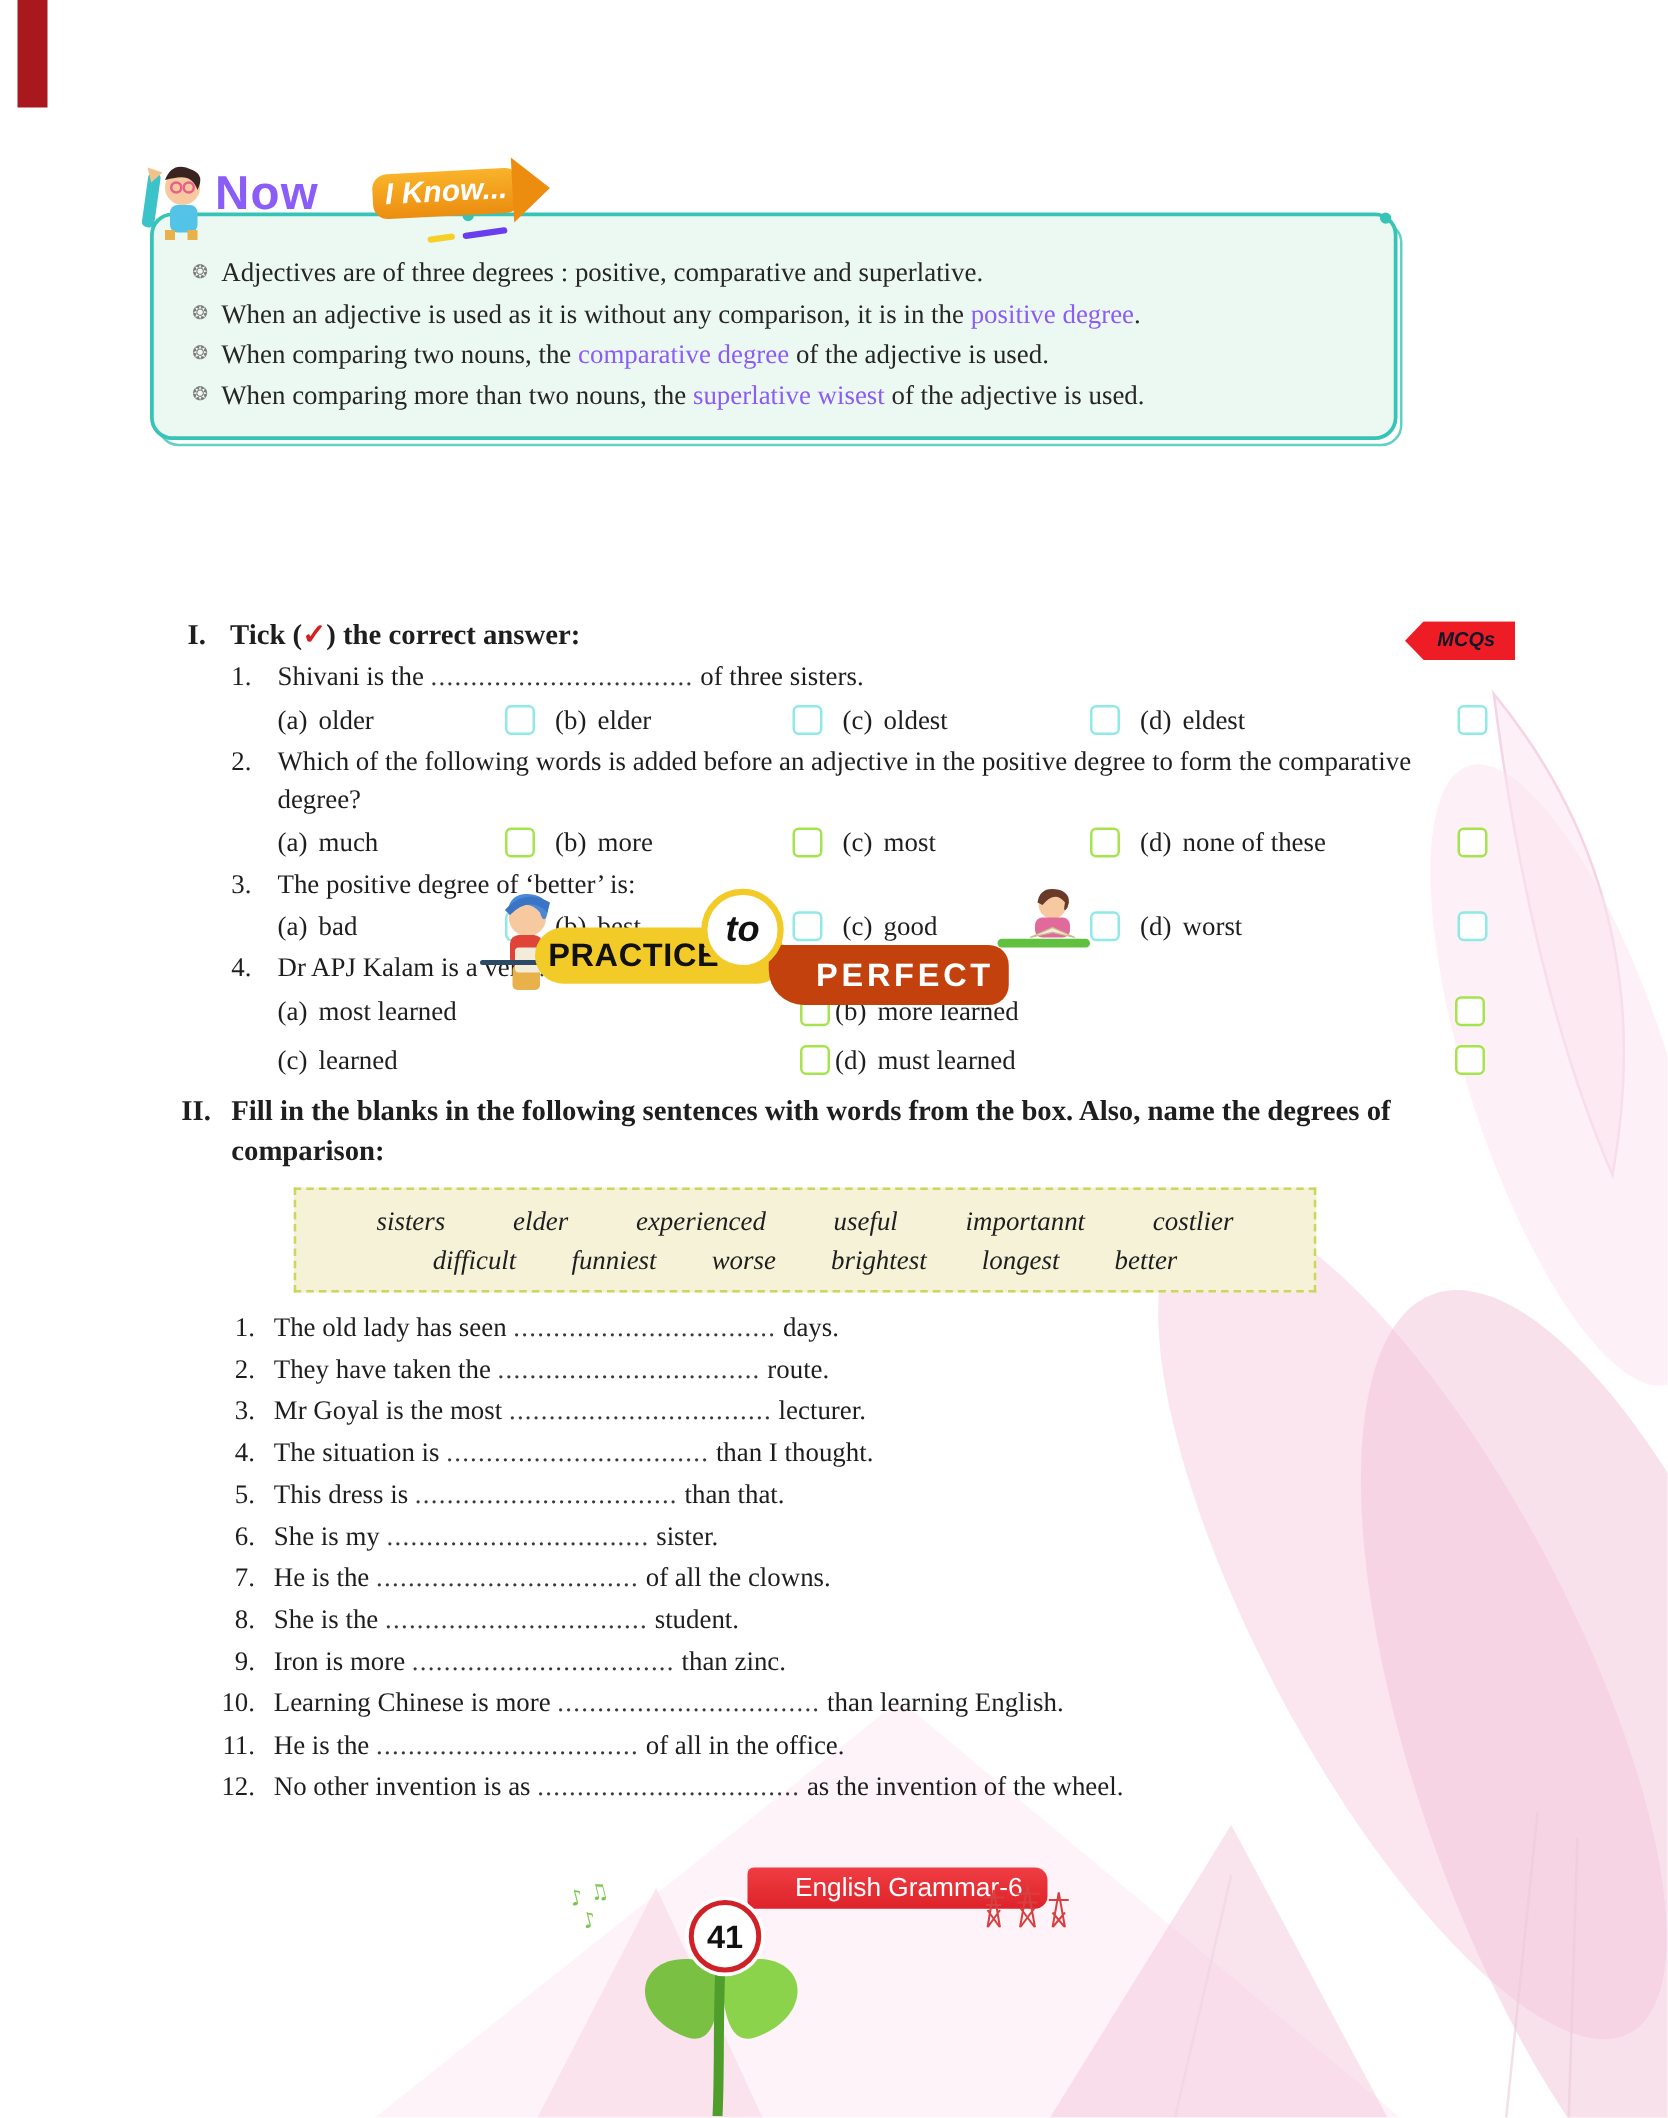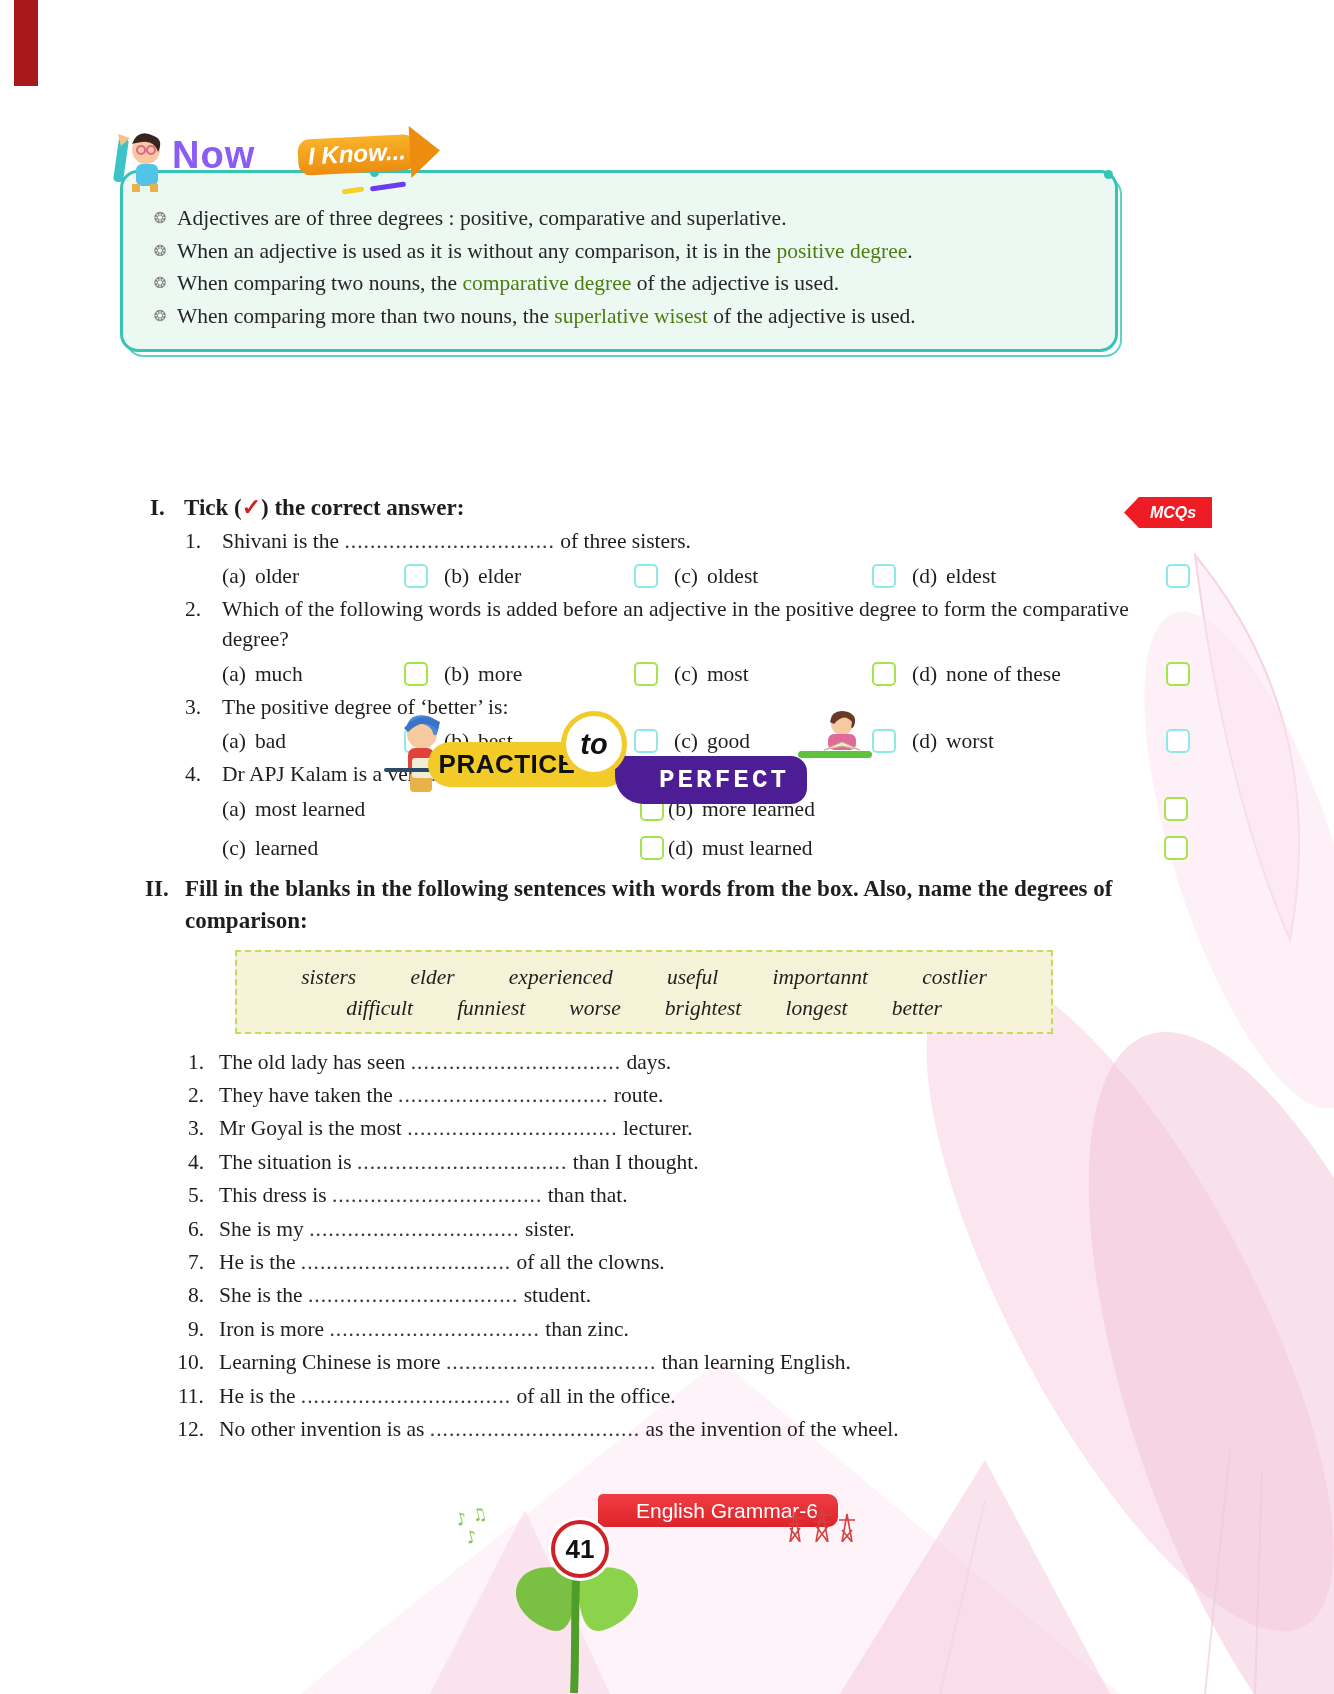--- a/index.html
+++ b/index.html
@@ -26,42 +26,42 @@
   .dash{position:absolute;height:5px;border-radius:3px;z-index:4;}
   .dash-yellow{left:222px;top:62px;width:22px;background:#f5d028;transform:rotate(-8deg);}
   .dash-purple{left:250px;top:58px;width:36px;background:#6a3df0;transform:rotate(-8deg);}
   .know-box{position:relative;z-index:2;margin-top:-16px;border:3px solid #35c4b5;border-radius:18px;
     background:#ecf8f2;padding:30px 24px 16px 20px;
     box-shadow:5px 6px 0 -3px #ffffff,5px 6px 0 -1px #5fd2c4;}
   .tealdot{position:absolute;width:9px;height:9px;border-radius:50%;background:#35c4b5;z-index:3;}
   .bullet-row{display:flex;margin-bottom:1px;}
   .bullet-icon{width:34px;text-align:center;color:#7d7d7d;font-size:15px;line-height:31.5px;flex:none;}
   .bullet-text{font-size:21.5px;line-height:31.5px;color:#262626;}
-  .hl{color:#4d7c0f;margin-top:20px;}
+  .hl{color:#8b5cf6;margin-top:20px;}
   
   .logo{position:absolute;left:0;top:352px;width:1334px;height:118px;z-index:2;}
   .pill-yellow{position:absolute;left:428px;top:390px;width:200px;height:45px;border-radius:23px;
     background:#f3cb28;display:flex;align-items:center;justify-content:center;padding-right:42px;box-sizing:border-box;
     font-family:"Liberation Sans",sans-serif;font-weight:800;font-size:26px;letter-spacing:.5px;color:#111;}
   .to-circle{position:absolute;left:561px;top:359px;width:56px;height:56px;border-radius:50%;
     background:#ffffff;border:5px solid #f3cb28;display:flex;align-items:center;justify-content:center;
     font-family:"Liberation Sans",sans-serif;font-weight:bold;font-style:italic;font-size:29px;color:#111;z-index:3;}
   .pill-red{position:absolute;left:615px;top:404px;width:192px;height:48px;border-radius:10px 16px 16px 28px;
-    background:#4c1d95;display:flex;align-items:center;justify-content:center;padding-left:26px;box-sizing:border-box;
-    font-family:Liberation Mono, monospace;font-weight:800;font-size:26px;letter-spacing:3px;color:#fff;z-index:1;}
+    background:#c2410c;display:flex;align-items:center;justify-content:center;padding-left:26px;box-sizing:border-box;
+    font-family:Liberation Sans, sans-serif;font-weight:800;font-size:26px;letter-spacing:3px;color:#fff;z-index:1;}
   .grass{position:absolute;left:798px;top:399px;width:74px;height:7px;border-radius:4px;background:#5fc13e;}
   
   .content{position:absolute;left:150px;top:492px;width:1042px;font-size:21.5px;}
   .sec-head{display:flex;font-weight:bold;font-size:23px;line-height:31px;}
   .sec-head .numeral{width:34px;flex:none;}
   .tick{color:#d61f1f;}
   .mcq-badge{position:absolute;right:122px;top:497px;width:88px;height:31px;background:#ee1c25;
     clip-path:polygon(17% 0,100% 0,100% 100%,17% 100%,0 50%);
     display:flex;align-items:center;justify-content:center;padding-left:10px;box-sizing:border-box;
-    font-family:"Liberation Sans",sans-serif;font-weight:bold;font-style:italic;font-size:16px;color:#ffffff;}
+    font-family:"Liberation Sans",sans-serif;font-weight:bold;font-style:italic;font-size:16px;color:#0f172a;}
   .q-line{display:flex;line-height:30.5px;margin-top:3px;}
   .q-num{width:37px;margin-left:35px;flex:none;}
   .q-text{flex:1;}
   .blank{letter-spacing:1px;color:#3a3a3a;}
   .opts{margin-left:72px;margin-top:4px;margin-bottom:3px;}
   .row4{display:grid;grid-template-columns:222px 230px 238px 1fr;}
   .grid2{display:grid;grid-template-columns:446px 1fr;row-gap:9px;}
   .opt{display:flex;align-items:center;line-height:30px;}
   .opt-label{margin-right:9px;}
   .opt-box{width:20px;height:20px;border-radius:5px;border:2.5px solid;margin-left:auto;margin-right:16px;

